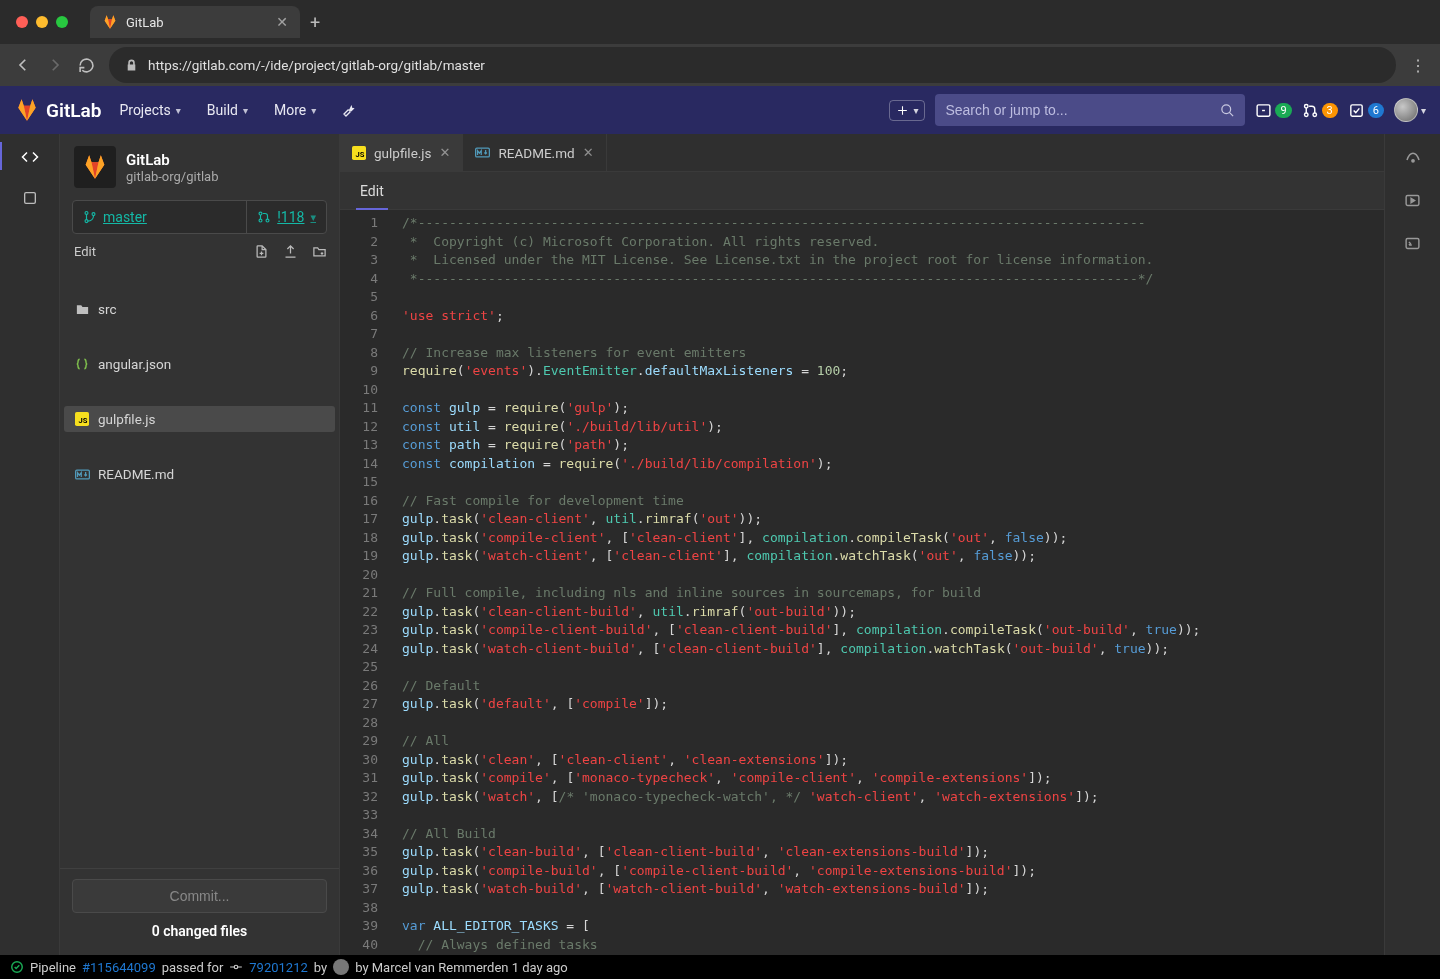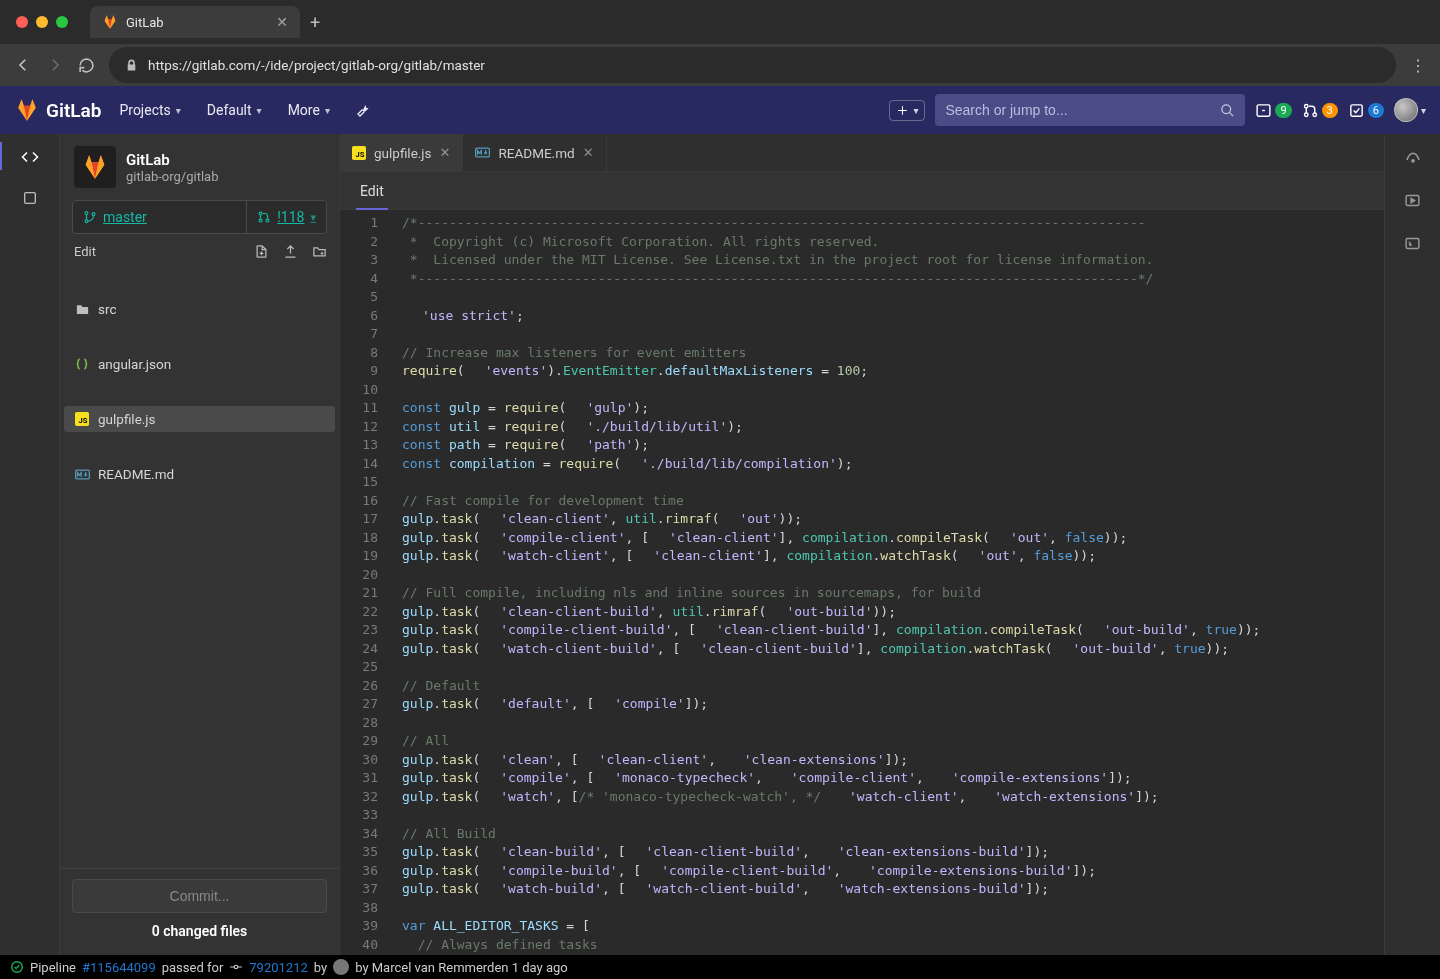--- a/index.html
+++ b/index.html
@@ -221,21 +221,21 @@
 .statusbar {
   height: 24px; background: #000; color: #ccc;
   display: flex; align-items: center; gap: 6px;
   padding: 0 10px; font-size: 13px;
 }
 .statusbar .g { color: #1aaa55; }
 .statusbar a { color: #1f78d1; text-decoration: none; }
 
 
 .c-comment { color: #6a7a6a; }
-.c-str { color: #c4b5fd; margin-left: 20px; }
+.c-str { color: #ef4444; }
 .c-kw { color: #569cd6; }
 .c-fn { color: #dcdcaa; }
 .c-var { color: #9cdcfe; }
 .c-num { color: #b5cea8; }
 .c-type { color: #4ec9b0; }
 .c-bool { color: #569cd6; }
 .c-prop { color: #4ec9b0; }
 
 svg { display: block; }
 </style>
@@ -299,21 +299,21 @@
         <path fill="#e24329" d="M12 22 9 8h6z"></path>
         <path fill="#fca326" d="M12 22 4 10l3-8 2 6zM12 22 20 10l-3-8-2 6z"></path>
       </svg>
     <span>GitLab</span>
   </div>
   <div class="gl-nav-item">
       <span>Projects</span>
       <span class="chev">▾</span>
     </div>
   <div class="gl-nav-item">
-      <span>Default</span>
+      <span>Build</span>
       <span class="chev">▾</span>
     </div>
   <div class="gl-nav-item">
       <span>More</span>
       <span class="chev">▾</span>
     </div>
   <div class="gl-nav-item">
     <svg width="16" height="16" viewBox="0 0 24 24" fill="none" stroke="#e8e8f2" stroke-width="2">
         <path d="M14 7a4 4 0 0 1-5 5l-6 6 3 3 6-6a4 4 0 0 1 5-5l-3 3-2-2z"></path>
       </svg>

